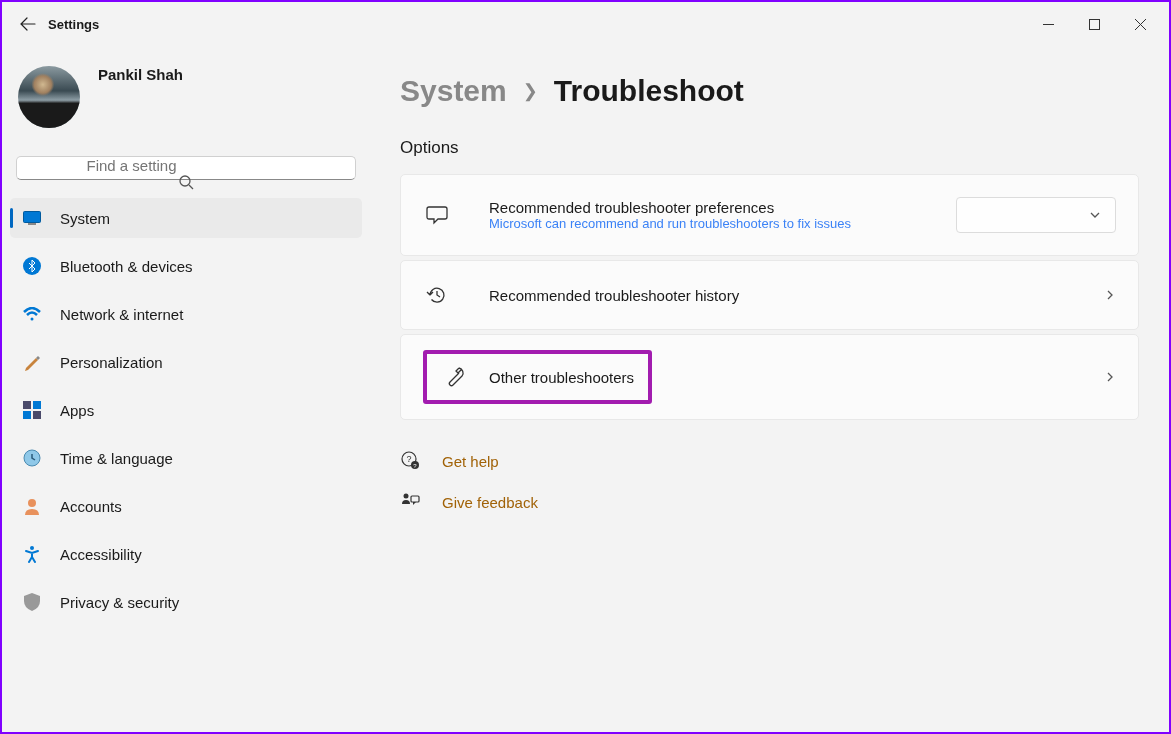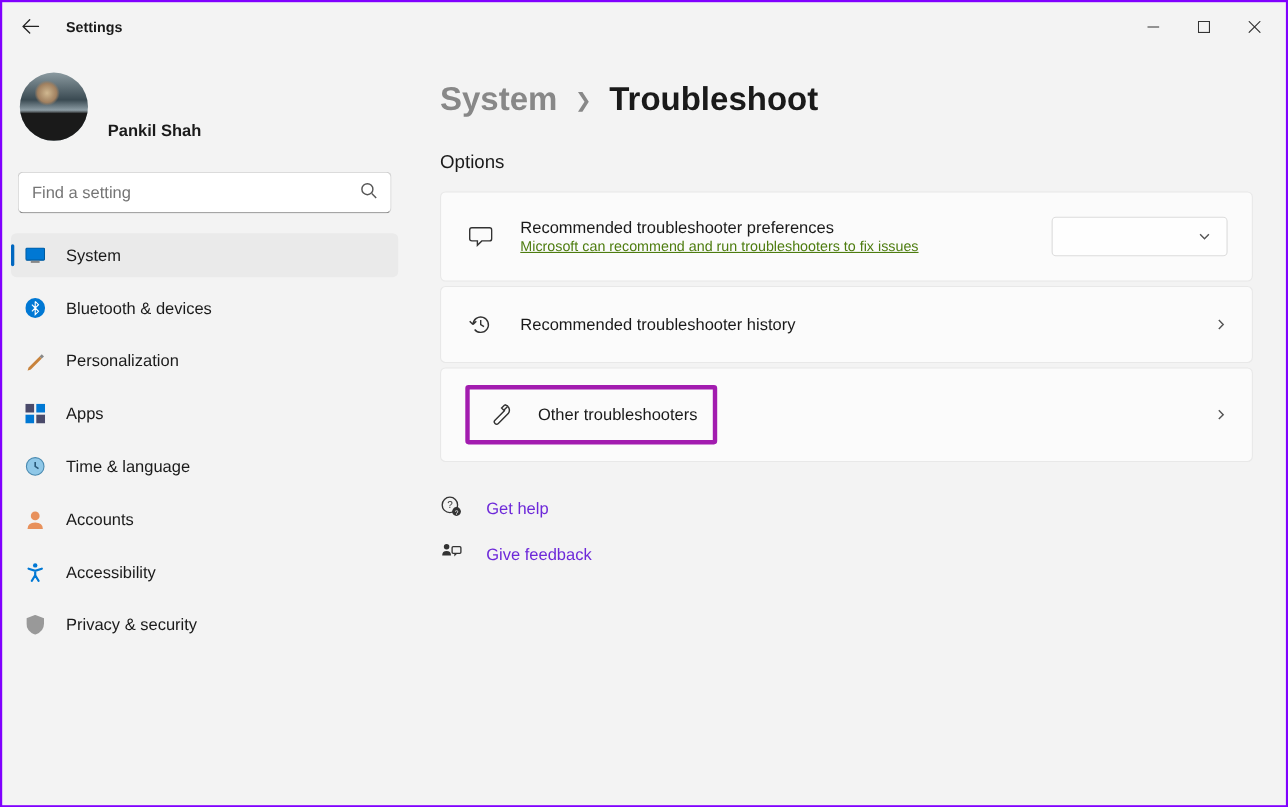--- a/index.html
+++ b/index.html
@@ -22,21 +22,21 @@
   width: 40px;
   display: flex;
   align-items: center;
   justify-content: center;
   height: 100%;
   cursor: pointer;
 }
 .app-title {
   font-size: 13px;
   font-weight: 600;
-  margin-left: 12px;
+  margin-left: 0;
 }
 .win-controls {
   margin-left: auto;
   display: flex;
 }
 .win-btn {
   width: 46px;
   height: 32px;
   display: flex;
   align-items: center;
@@ -49,21 +49,21 @@
   height: calc(100% - 44px);
 }
 .sidebar {
   width: 368px;
   padding: 0 8px;
   display: flex;
   flex-direction: column;
 }
 .profile {
   display: flex;
-  align-items: flex-end;
+  align-items: flex-start;
   padding: 20px 8px 28px 8px;
 }
 .avatar {
   width: 62px;
   height: 62px;
   border-radius: 50%;
   background: linear-gradient(180deg, #8b9aa0 0%, #3a4a52 40%, #a8b8c0 60%, #7a8a90 100%);
   margin-right: 18px;
   position: relative;
   overflow: hidden;
@@ -80,22 +80,23 @@
   font-weight: 600;
 }
 .search {
   margin: 0 6px 18px 6px;
   display: flex;
   align-items: center;
   background: #fff;
   border: 1px solid #d0d0d0;
   border-bottom: 1.5px solid #888;
   border-radius: 5px;
-  height: 38px;
+  height: 24px;
   padding: 0 12px;
+  flex-direction: column;
 }
 .search input {
   border: none;
   outline: none;
   background: transparent;
   flex: 1;
   font-size: 15px;
   font-family: inherit;
   color: #555;
 }
@@ -166,32 +167,33 @@
 .card {
   background: #fbfbfb;
   border: 1px solid #e8e8e8;
   border-radius: 5px;
   margin-bottom: 4px;
   display: flex;
   align-items: center;
   padding: 0 22px;
   min-height: 76px;
   cursor: pointer;
+  gap: 16px;
 }
 .card-icon {
   width: 28px;
   margin-right: 22px;
   display: flex;
   align-items: center;
   justify-content: center;
   color: #333;
 }
 .card-body { flex: 1; }
 .card-title { font-size: 15px; }
-.card-sub { font-size: 13px; color: #4d7c0f; text-decoration: underline; }
+.card-sub { font-size: 13px; color: #3b82f6; }
 .card-end {
   margin-left: auto;
   display: flex;
   align-items: center;
   color: #555;
 }
 .dropdown {
   width: 160px;
   height: 36px;
   border: 1px solid #dcdcdc;
@@ -217,21 +219,21 @@
   align-items: center;
   margin-bottom: 18px;
   font-size: 15px;
 }
 .link-row .link-icon {
   width: 24px;
   margin-right: 18px;
   color: #333;
 }
 .link-row a {
-  color: #6d28d9;
+  color: #a16207;
   text-decoration: none;
   cursor: pointer;
 }
 </style>
 </head>
 <body>
 
 <div class="titlebar">
   <div class="back">
     <svg width="16" height="16" viewBox="0 0 16 16">
@@ -287,20 +289,30 @@
         <span class="nav-icon">
             <svg width="18" height="18" viewBox="0 0 18 18">
               <circle cx="9" cy="9" r="9" fill="#0078d4"></circle>
               <path d="M9 3 L12 6 L9 9 L12 12 L9 15 V3 M6 6 L9 9 M6 12 L9 9" stroke="#fff" stroke-width="1" fill="none"></path>
             </svg>
           </span>
         <span>Bluetooth &amp; devices</span>
       </li>
       <li class="nav-item">
         <span class="nav-icon">
+            <svg width="18" height="14" viewBox="0 0 18 14">
+              <path d="M1 5 Q9 -3 17 5" stroke="#0078d4" stroke-width="2.5" fill="none"></path>
+              <path d="M4 8 Q9 3 14 8" stroke="#0078d4" stroke-width="2.5" fill="none"></path>
+              <circle cx="9" cy="12" r="1.5" fill="#0078d4"></circle>
+            </svg>
+          </span>
+        <span>Network &amp; internet</span>
+      </li>
+      <li class="nav-item">
+        <span class="nav-icon">
             <svg width="18" height="18" viewBox="0 0 18 18">
               <path d="M3 15 L13 5 L15 7 L5 17 L2 18 Z" fill="#c8833c"></path>
               <path d="M13 5 L15 3 L17 5 L15 7 Z" fill="#888"></path>
             </svg>
           </span>
         <span>Personalization</span>
       </li>
       <li class="nav-item">
         <span class="nav-icon">
             <svg width="18" height="18" viewBox="0 0 18 18">

